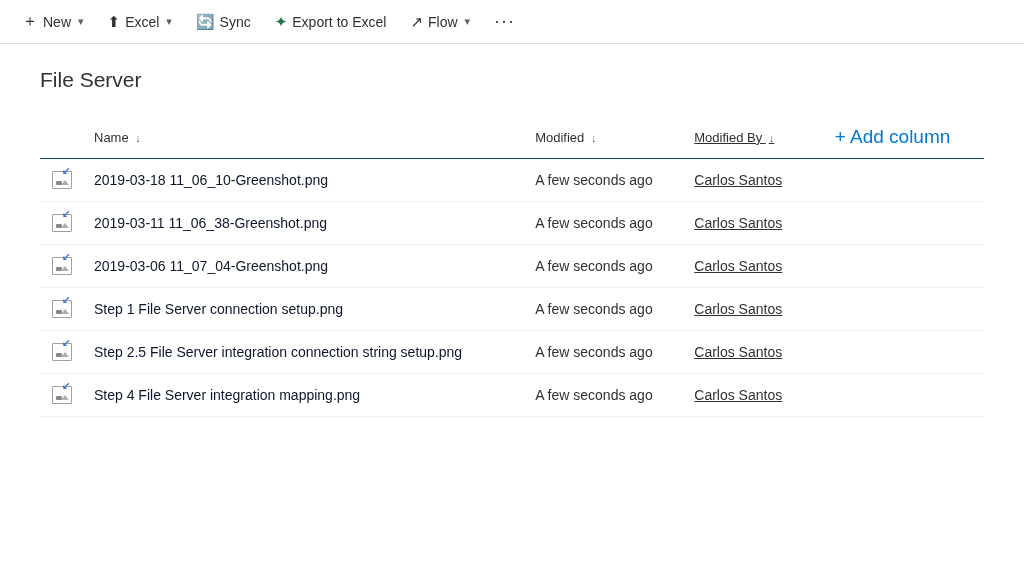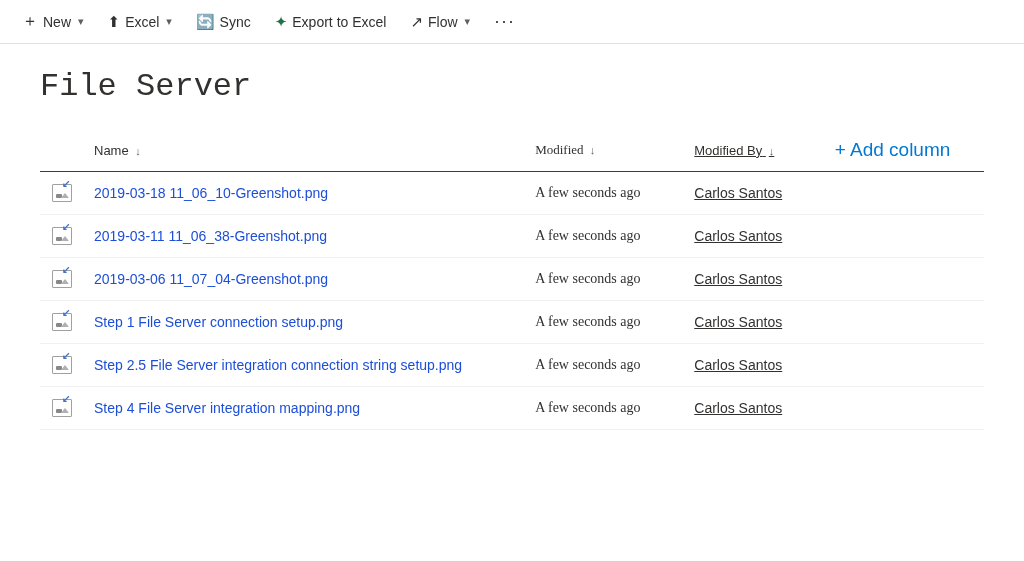--- a/index.html
+++ b/index.html
@@ -28,25 +28,24 @@
       border-radius: 2px;
       white-space: nowrap;
     }
     .chevron { font-size: 11px; color: #605e5c; margin-left: 2px; }
 
     
     .page-content {
       padding: 24px 40px;
     }
     .page-title {
-      font-size: 32px;
+      font-size: 21px;
       font-weight: 400;
       color: #323130;
       margin-bottom: 24px;
-      font-family: Liberation Mono, monospace;
     }
 
     
     .file-list { width: 100%; border-collapse: collapse; }
     .file-list thead tr {
       border-bottom: 1px solid #0c4a6e;
     }
     .file-list th {
       text-align: left;
       padding: 8px 10px;
@@ -113,24 +112,24 @@
     }
     .sync-badge {
       position: absolute;
       top: -3px;
       left: 12px;
       color: #4472c4;
       font-size: 10px;
       font-weight: bold;
     }
     .file-link {
-      color: #1d4ed8;
+      color: #0f172a;
       text-decoration: none;
     }
-    .modified-col { color: #323130; min-width: 140px; font-family: Liberation Serif, serif; }
+    .modified-col { color: #323130; min-width: 140px; }
     .modified-by-col { color: #323130; min-width: 120px; text-decoration: underline; }
     .add-col-btn {
       background: none;
       border: none;
       color: #0078d4;
       cursor: pointer;
       font-size: 19px;
       white-space: nowrap;
       padding: 2px 4px;
     }

